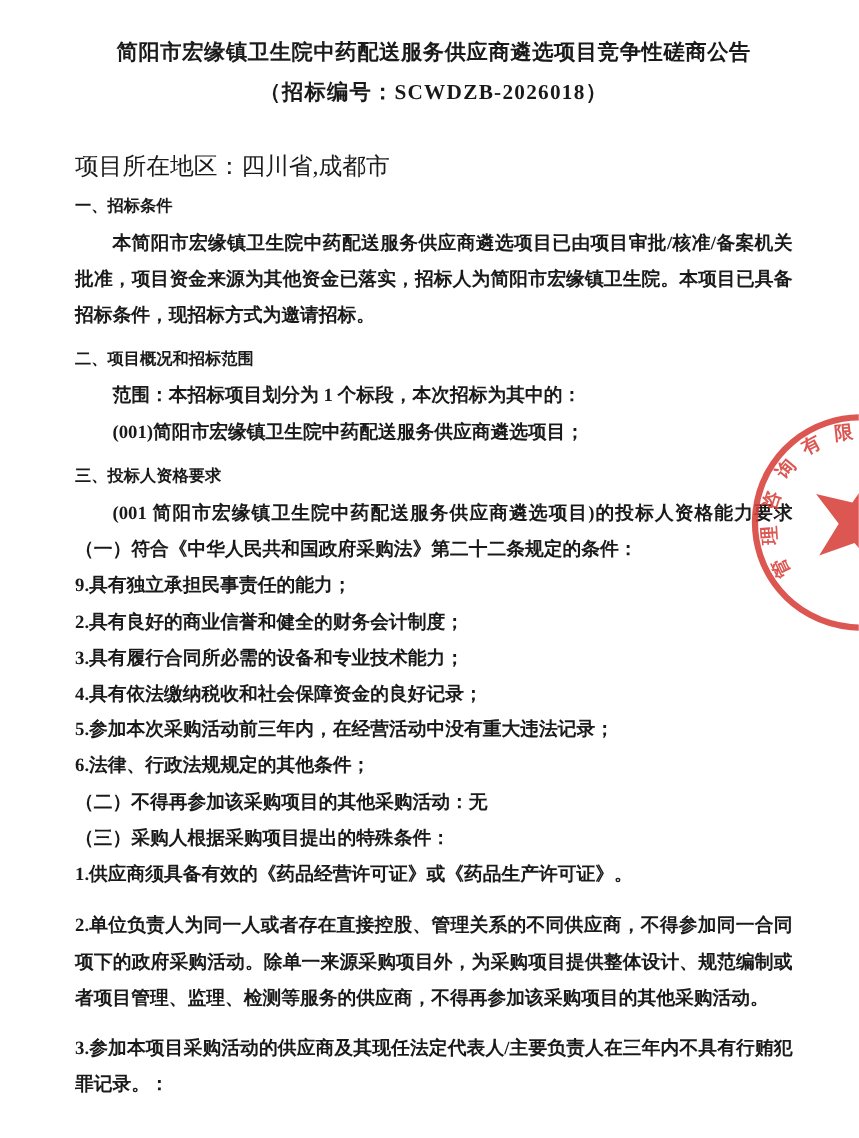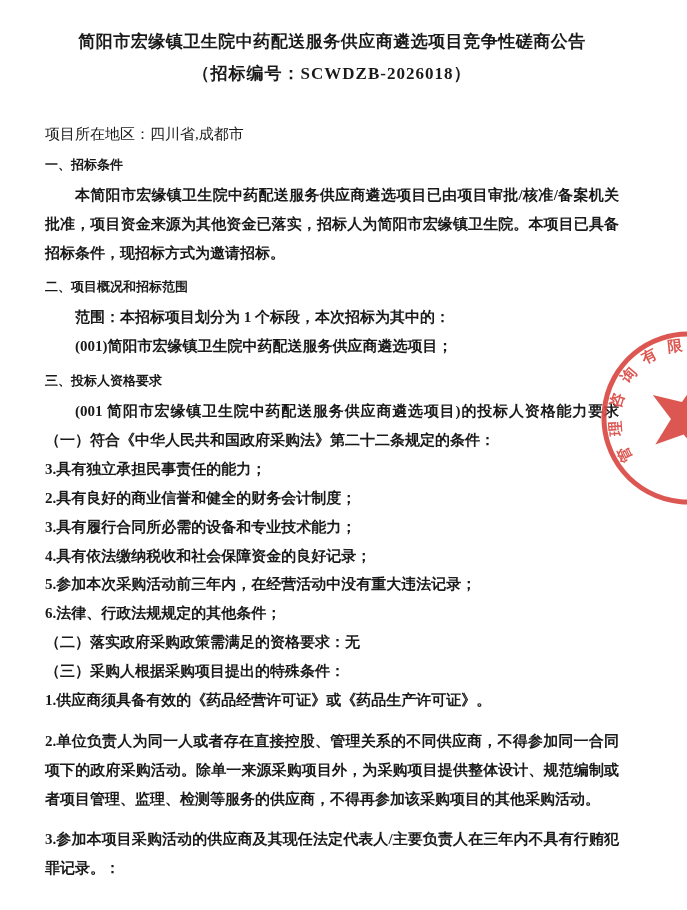--- a/index.html
+++ b/index.html
@@ -6,42 +6,42 @@
   body{
     width:687px;height:910px;
     background:#ffffff;
     position:relative;
     overflow:hidden;
     font-family:"Liberation Serif","DejaVu Serif",serif;
     color:#1a1a1a;
   }
   .doc{
     position:absolute;
-    left:45px;top:0;
+    left:60px;top:0;
     width:574px;
   }
   .title{
     margin-top:30px;
     font-size:17px;
     font-weight:bold;
     text-align:center;
     line-height:24px;
     letter-spacing:0.5px;
   }
   .subtitle{
     margin-top:9px;
     font-size:17px;
     font-weight:bold;
     text-align:center;
     line-height:22px;
     letter-spacing:1px;
   }
   .location{
     margin-top:38px;
-    font-size:15px;
+    font-size:19px;
     line-height:22px;
   }
   .sec-heading{
     margin:8px 0 4px 0;
     font-size:13px;
     font-weight:bold;
     line-height:24px;
   }
   p.body-par{
     margin:2px 0 0 0;
@@ -77,28 +77,28 @@
   <div class="sec-heading">一、招标条件</div>
   <p class="body-par ind">本简阳市宏缘镇卫生院中药配送服务供应商遴选项目已由项目审批/核准/备案机关批准，项目资金来源为其他资金已落实，招标人为简阳市宏缘镇卫生院。本项目已具备招标条件，现招标方式为邀请招标。</p>
 
   <div class="sec-heading">二、项目概况和招标范围</div>
   <p class="body-par ind tight">范围：本招标项目划分为 1 个标段，本次招标为其中的：</p>
   <p class="body-par ind tight">(001)简阳市宏缘镇卫生院中药配送服务供应商遴选项目；</p>
 
   <div class="sec-heading">三、投标人资格要求</div>
   <p class="body-par ind">(001 简阳市宏缘镇卫生院中药配送服务供应商遴选项目)的投标人资格能力要求 （一）符合《中华人民共和国政府采购法》第二十二条规定的条件：</p>
 
-  <p class="body-par tight">3.具有独立承担民事责任的能力；</p>
+  <p class="body-par tight">9.具有独立承担民事责任的能力；</p>
   <p class="body-par tight">2.具有良好的商业信誉和健全的财务会计制度；</p>
   <p class="body-par tight">3.具有履行合同所必需的设备和专业技术能力；</p>
   <p class="body-par tight">4.具有依法缴纳税收和社会保障资金的良好记录；</p>
   <p class="body-par tight">5.参加本次采购活动前三年内，在经营活动中没有重大违法记录；</p>
   <p class="body-par tight">6.法律、行政法规规定的其他条件；</p>
 
-  <p class="body-par tight">（二）落实政府采购政策需满足的资格要求：无</p>
+  <p class="body-par tight">（二）不得再参加该采购项目的其他采购活动：无</p>
   <p class="body-par tight">（三）采购人根据采购项目提出的特殊条件：</p>
 
   <p class="body-par tight">1.供应商须具备有效的《药品经营许可证》或《药品生产许可证》。</p>
   <p class="body-par" style="margin-top:12px;">2.单位负责人为同一人或者存在直接控股、管理关系的不同供应商，不得参加同一合同项下的政府采购活动。除单一来源采购项目外，为采购项目提供整体设计、规范编制或者项目管理、监理、检测等服务的供应商，不得再参加该采购项目的其他采购活动。</p>
   <p class="body-par" style="margin-top:12px;">3.参加本项目采购活动的供应商及其现任法定代表人/主要负责人在三年内不具有行贿犯罪记录。：</p>
 
 </div>
 
 <div class="stamp-wrap">
   <svg width="240" height="240" viewBox="0 0 240 240" xmlns="http://www.w3.org/2000/svg">

